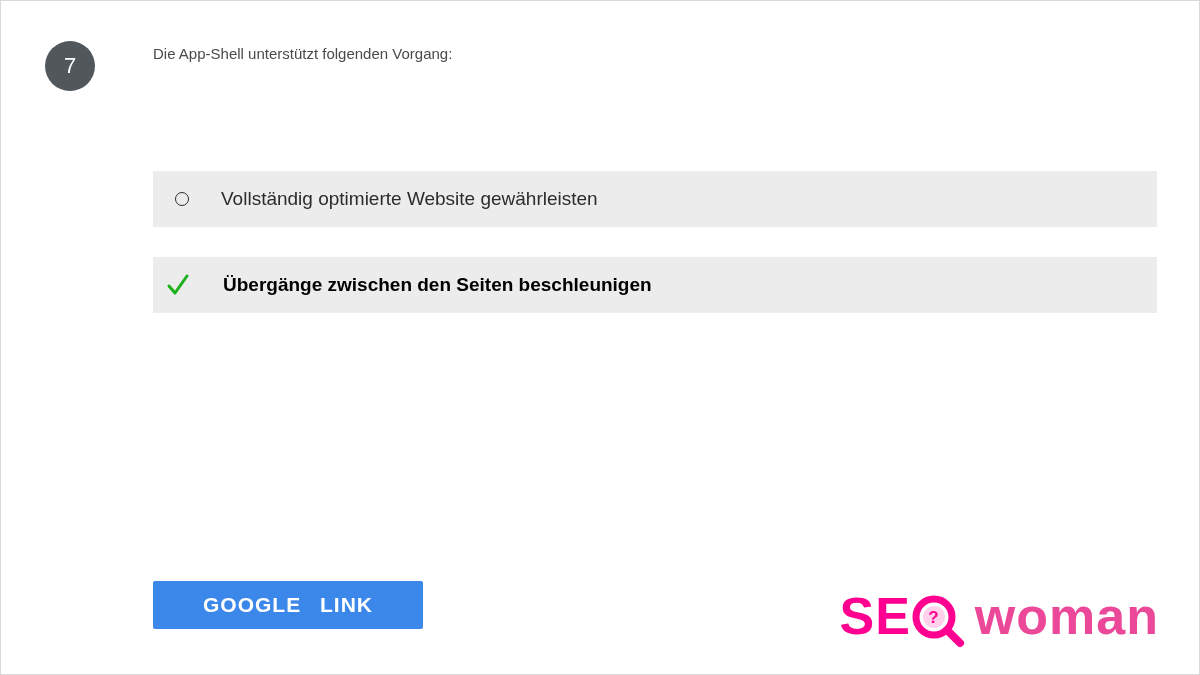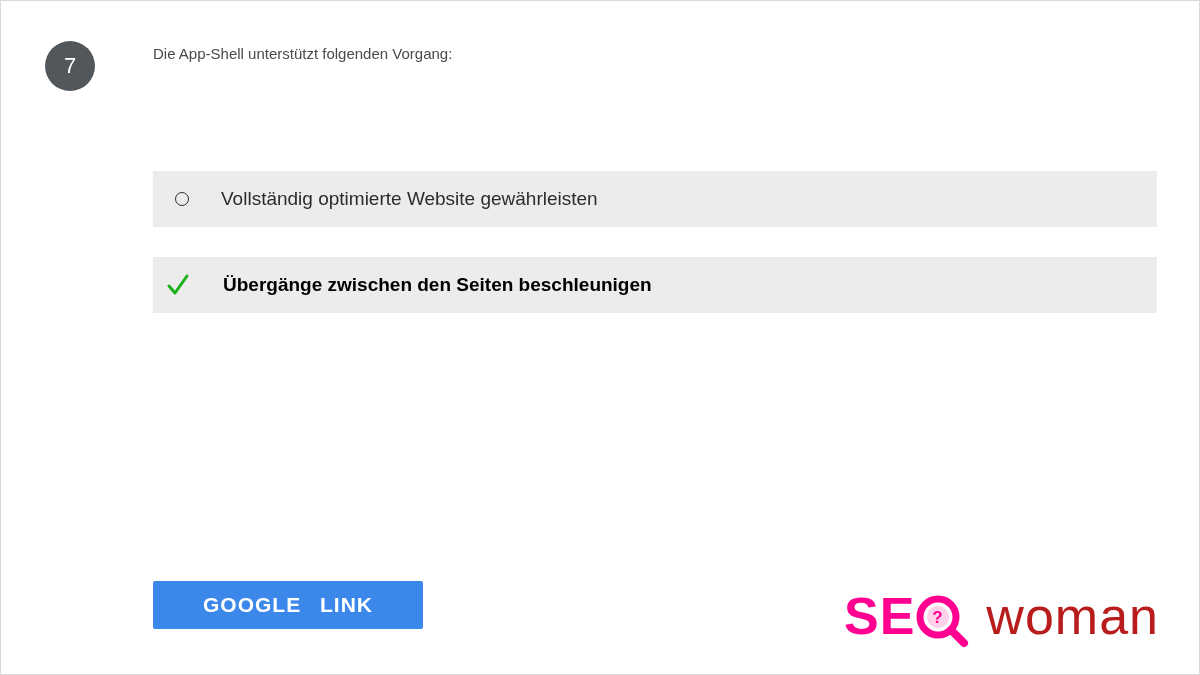--- a/index.html
+++ b/index.html
@@ -102,21 +102,21 @@
       justify-content: flex-end;
     }
     .logo-text {
       font-family: Arial, Helvetica, sans-serif;
       font-size: 52px;
       letter-spacing: 1px;
       display: flex;
       align-items: flex-end;
     }
     .logo-se { color: #ff0091; font-weight: 800; }
-    .logo-woman { color: #b91c1c; font-weight: 400; margin-left: 19px; }
+    .logo-woman { color: #ec4899; font-weight: 700; margin-left: 12px; }
     .logo-mag {
       display: inline-flex;
       align-items: center;
       height: 52px;
       margin: 0 -2px;
     }
   </style>
 </head>
 <body>
 

